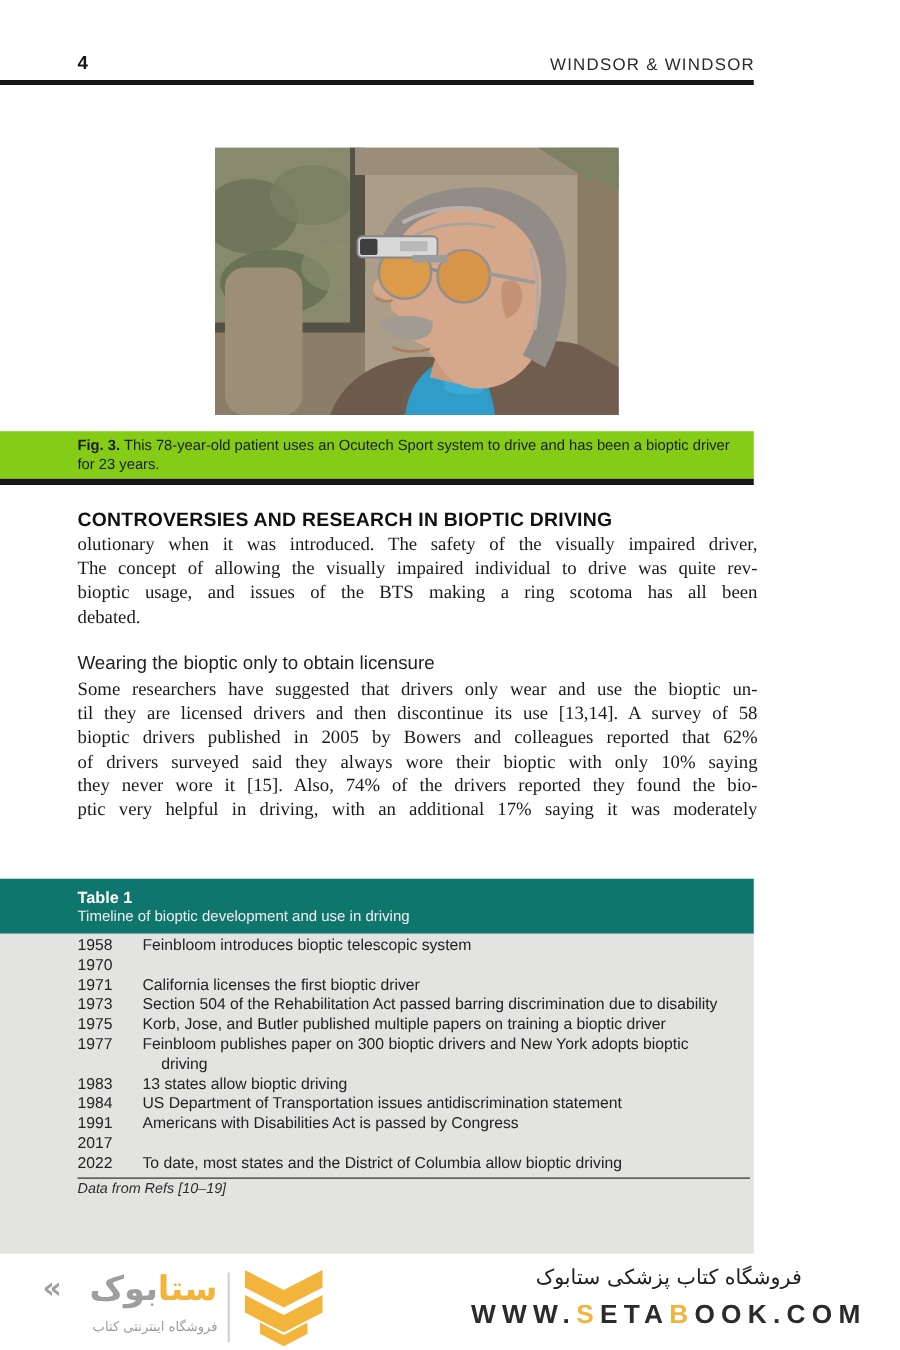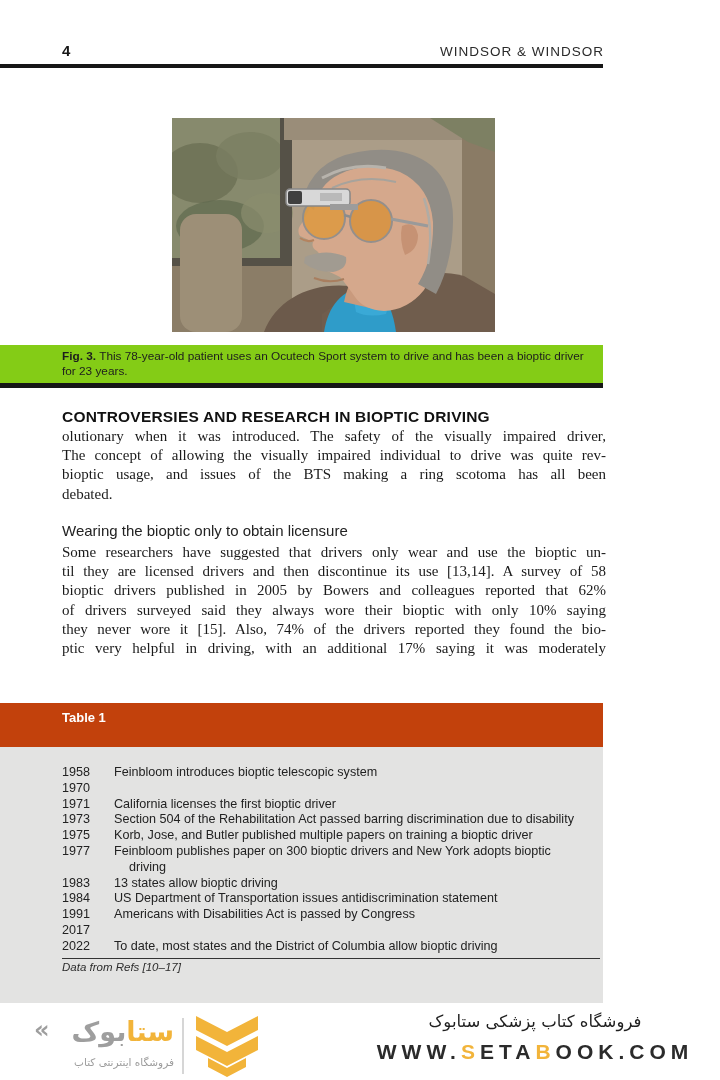--- a/index.html
+++ b/index.html
@@ -26,25 +26,25 @@
   .para{position:absolute;left:62px;width:544px;}
   .para .jl{line-height:19.2px;text-align:justify;text-align-last:justify;white-space:nowrap;}
   .para .jl{white-space:normal;}
   .para .jl-last{text-align-last:left;}
   .para.cont .jl-last{text-align-last:justify;}
   #para1{top:427px;}
   .h2{position:absolute;left:62px;top:522px;width:545px;font-size:15px;color:#222;font-weight:400;}
   #para2{top:543px;}
 
   
-  .tblhead{position:absolute;left:0;top:703px;width:603px;height:44px;background:#c2410c;color:#fff;}
+  .tblhead{position:absolute;left:0;top:703px;width:603px;height:44px;background:#0f766e;color:#fff;}
   .tblhead .t1{margin:7px 0 1px 62px;font-size:13px;font-weight:bold;}
   .tblhead .t2{margin:0 0 0 62px;font-size:12px;color:#efefef;font-weight:300;}
   .tblbody{position:absolute;left:0;top:747px;width:603px;height:256px;background:#e3e3e2;overflow:hidden;}
-  .trows{padding-top:18px;}
+  .trows{padding-top:2px;}
   .trow{display:flex;font-size:12.6px;line-height:15.8px;color:#222;}
   .tyear{flex:0 0 52px;margin-left:62px;}
   .tdesc{flex:1 1 auto;padding-right:8px;}
   .twrap{padding-left:15px;}
   .tblfootrule{margin:3px 0 2px 62px;width:538px;border-top:1.5px solid #333;}
   .tblfootnote{margin-left:62px;font-size:11.5px;font-style:italic;color:#2c2c2c;}
 
   
   .fa{font-family:"DejaVu Sans",sans-serif;}
   .store-line{position:absolute;right:10px;top:1012px;width:350px;text-align:center;
@@ -146,20 +146,21 @@
       <div class="jl">Some researchers have suggested that drivers only wear and use the bioptic un-</div>
       <div class="jl">til they are licensed drivers and then discontinue its use [13,14]. A survey of 58</div>
       <div class="jl">bioptic drivers published in 2005 by Bowers and colleagues reported that 62%</div>
       <div class="jl">of drivers surveyed said they always wore their bioptic with only 10% saying</div>
       <div class="jl">they never wore it [15]. Also, 74% of the drivers reported they found the bio-</div>
       <div class="jl jl-last">ptic very helpful in driving, with an additional 17% saying it was moderately</div>
     </div>
 
   <div class="tblhead">
     <div class="t1">Table 1</div>
+    <div class="t2">Timeline of bioptic development and use in driving</div>
   </div>
   <div class="tblbody">
     <div class="trows">
         <div class="trow">
           <span class="tyear">1958</span>
           <span class="tdesc">
             <div>Feinbloom introduces bioptic telescopic system</div>
           </span>
         </div>
         <div class="trow">
@@ -212,21 +213,21 @@
           <span class="tyear">2017</span>
         </div>
         <div class="trow">
           <span class="tyear">2022</span>
           <span class="tdesc">
             <div>To date, most states and the District of Columbia allow bioptic driving</div>
           </span>
         </div>
       </div>
     <div class="tblfootrule"></div>
-    <div class="tblfootnote">Data from Refs [10–17]</div>
+    <div class="tblfootnote">Data from Refs [10–19]</div>
   </div>
 
   <div class="store-line fa">فروشگاه کتاب پزشکی ستابوک</div>
   <div class="url-line"><span style="color: rgb(43, 43, 43);">WWW.</span><span style="color: rgb(242, 180, 58);">S</span><span style="color: rgb(43, 43, 43);">ETA</span><span style="color: rgb(242, 180, 58);">B</span><span style="color: rgb(43, 43, 43);">OOK.COM</span></div>
 
   <div class="logo">
     <div class="guillemet fa">«</div>
     <div class="wordmark fa"><span class="wm-y">ستا</span><span class="wm-g">بوک</span></div>
     <div class="tagline fa">فروشگاه اینترنتی کتاب</div>
     <div class="logo-divider"></div>

